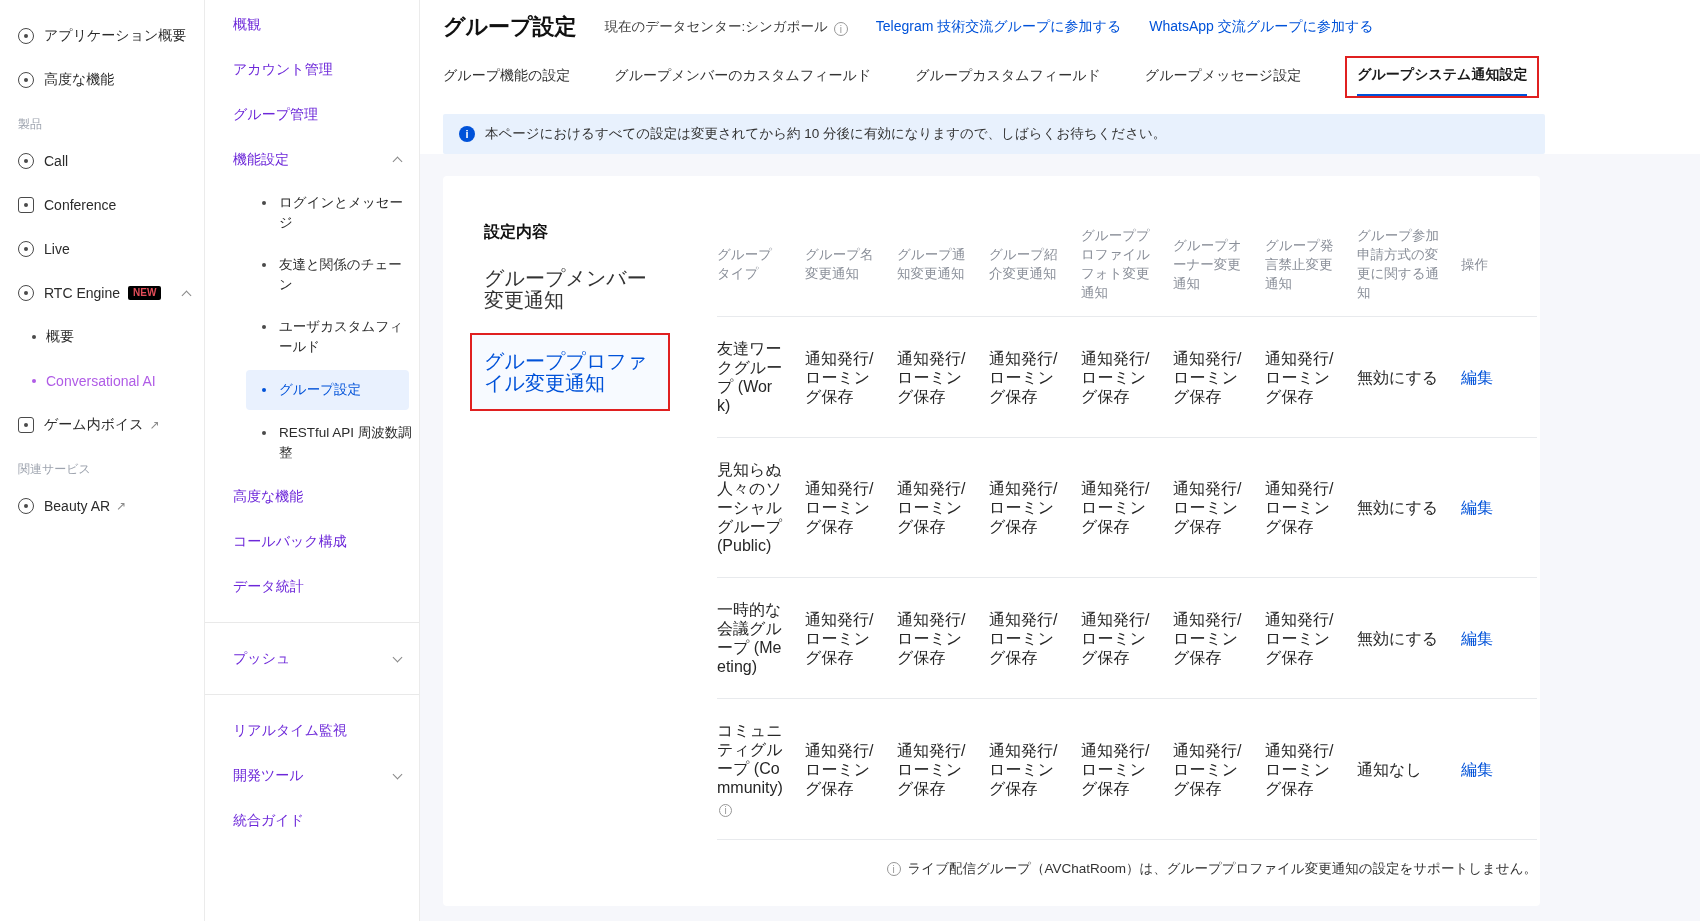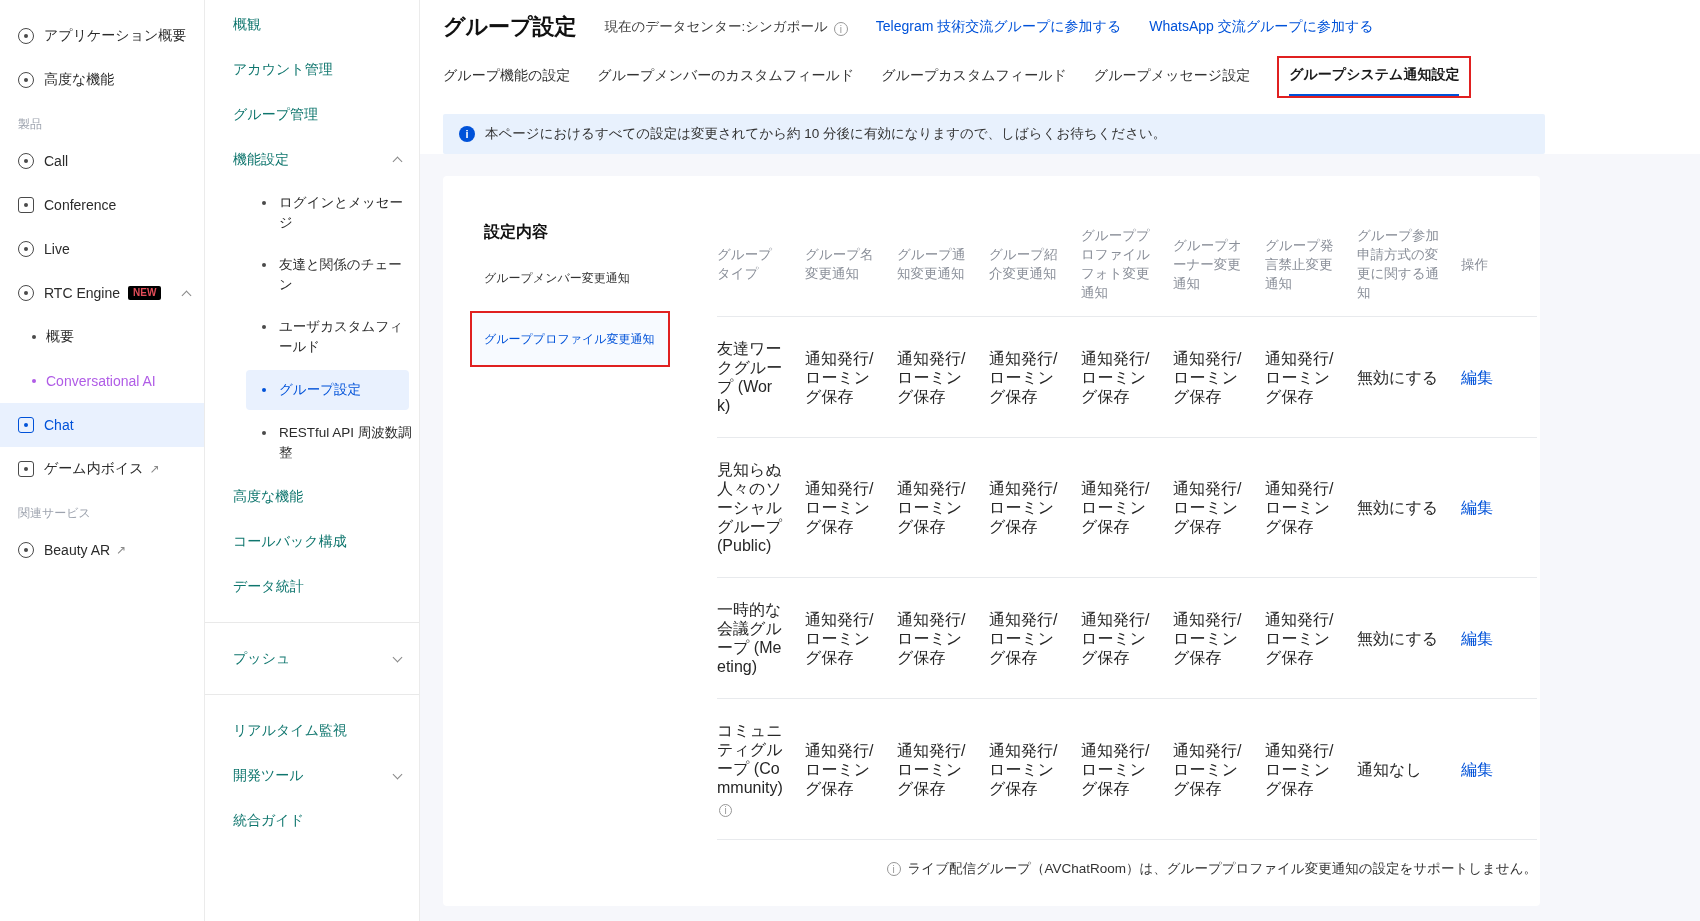--- a/index.html
+++ b/index.html
@@ -29,50 +29,50 @@
   .ico.sq { border-radius:3px; }
   .badge { margin-left:8px; font-size:10px; font-weight:700; color:#e34d59; background:#000000; padding:2px 5px; border-radius:2px; line-height:1; }
   .chev { width:7px; height:7px; border-right:1.5px solid #888; border-bottom:1.5px solid #888; transform:rotate(45deg); flex-shrink:0; margin-top:-3px; }
   .chev.up { transform:rotate(-135deg); margin-top:4px; }
   .chev.right-slot { margin-left:auto; }
   .ext { margin-left:6px; color:#8a8a8a; font-size:12px; }
   .ext::before { content:"↗"; }
 
   
   .sb2 { width:215px; flex-shrink:0; border-right:1px solid #ebebeb; background:#fff; padding-top:2px; }
-  .s2-item { display:flex; align-items:center; min-height:45px; padding:0 18px 0 28px; color:#0f766e; cursor:pointer; }
+  .s2-item { display:flex; align-items:center; min-height:45px; padding:0 18px 0 28px; color:#6d28d9; cursor:pointer; }
   .s2-sub { display:flex; align-items:flex-start; padding:11px 6px 11px 0; margin-left:57px; color:#2b2b2b; cursor:pointer; line-height:20px; font-size:13.5px; }
   .s2-sub .dot { width:4px; height:4px; border-radius:50%; background:#4a4a4a; margin:8px 13px 0 0; flex-shrink:0; }
   .s2-sub.active { background:#e9f1fe; border-radius:4px; margin:2px 10px 2px 41px; padding:10px 6px 10px 16px; color:#0052d9; }
   .s2-sub.active .dot { background:#0052d9; }
   .divider { height:1px; background:#e9e9e9; margin:13px 0; }
 
   
   .main { flex:1; background:#f6f7fb; display:flex; flex-direction:column; overflow:hidden; }
   .white-head { background:#fff; padding:0 0 0 23px; }
   .head-row { display:flex; align-items:center; height:54px; gap:28px; }
   .page-title { font-size:22px; font-weight:700; color:#111; margin:0; white-space:nowrap; }
   .dc { display:flex; align-items:flex-end; gap:6px; color:#3c3c3c; font-size:13.5px; white-space:nowrap; }
   .link { color:#0052d9; cursor:pointer; text-decoration:none; white-space:nowrap; }
-  .tabs { display:flex; align-items:flex-end; gap:27px; padding-top:2px;font-family:Liberation Serif, serif; }
+  .tabs { display:flex; align-items:flex-end; gap:44px; padding-top:2px;font-family:Liberation Serif, serif; }
   .tab { padding-bottom:13px; color:#333; cursor:pointer; white-space:nowrap; }
   .tab.active { font-weight:700; color:#1a1a1a; border-bottom:2px solid #0052d9; padding-bottom:10px; }
   .tab-box { border:2px solid #e02020; padding:8px 10px 0; display:flex; }
   .banner { margin-top:16px; width:1102px; height:40px; background:#e8f1fd; display:flex; align-items:center; padding:0 16px; gap:10px; color:#333; font-size:13.5px; border-radius:2px; }
   .info-filled { width:16px; height:16px; border-radius:50%; background:#0052d9; color:#fff; font-size:11px; font-weight:700; display:inline-flex; align-items:center; justify-content:center; flex-shrink:0; }
   .info-filled::before { content:"i"; }
   .info-o { width:14px; height:14px; border-radius:50%; border:1px solid #979797; color:#979797; font-size:10px; display:inline-flex; align-items:center; justify-content:center; flex-shrink:0; }
   .info-o::before { content:"i"; }
 
   .content { flex:1; padding:22px 0 0 23px; }
   .card { width:1097px; min-height:662px; background:#fff; border-radius:4px; padding:46px 20px 28px 41px; display:flex; flex-direction:column; }
   .card-body { display:flex;gap:17px; }
   .settings-col { width:216px; flex-shrink:0; }
   .settings-title { font-size:16px; font-weight:700; color:#111; margin:0 0 24px; }
-  .set-item { width:178px; font-size:12px; color:#333; line-height:22px; margin-bottom:24px; cursor:pointer; }
+  .set-item { width:178px; font-size:20px; color:#333; line-height:22px; margin-bottom:24px; cursor:pointer; }
   .set-item.active { color:#0052d9; border:2px solid #e02020; background:#f7faff; padding:15px 12px; margin:-2px 0 18px -14px; width:200px; }
 
   .table-col { flex:1; }
   table.ntf { border-collapse:collapse; table-layout:fixed; width:820px; }
   .ntf th { color:#8a8f99; font-weight:400; text-align:left; font-size:13.5px; line-height:19px; padding:4px 20px 14px 0; vertical-align:middle; word-break:break-all; }
   .ntf td { font-size:16px; line-height:19px; color:#262626; padding:22px 20px 22px 0; vertical-align:middle; word-break:break-all; border-top:1px solid #e8eaed; }
   .ntf tbody tr:last-child td { border-bottom:1px solid #e8eaed; }
   .edit-link { color:#0052d9; cursor:pointer; }
   .type-cell .info-o { width:13px; height:13px; margin-left:2px; vertical-align:-2px; }
   .footnote { margin-top:20px; width:820px; display:flex; justify-content:flex-end; align-items:center; gap:7px; font-size:13.5px; color:#333; }
@@ -110,24 +110,20 @@
       <span class="badge">NEW</span>
       <span class="chev up right-slot"></span>
     </div>
     <div class="s1-sub">
       <span class="dot"></span>
       <span>概要</span>
     </div>
     <div class="s1-sub purple">
       <span class="dot"></span>
       <span>Conversational AI</span>
-    </div>
-    <div class="s1-item active">
-      <span class="ico sq"></span>
-      <span class="lbl">Chat</span>
     </div>
     <div class="s1-item">
       <span class="ico sq"></span>
       <span class="lbl">ゲーム内ボイス</span>
       <span class="ext"></span>
     </div>
     <div class="sec">関連サービス</div>
     <div class="s1-item">
       <span class="ico"></span>
       <span class="lbl">Beauty AR</span>

